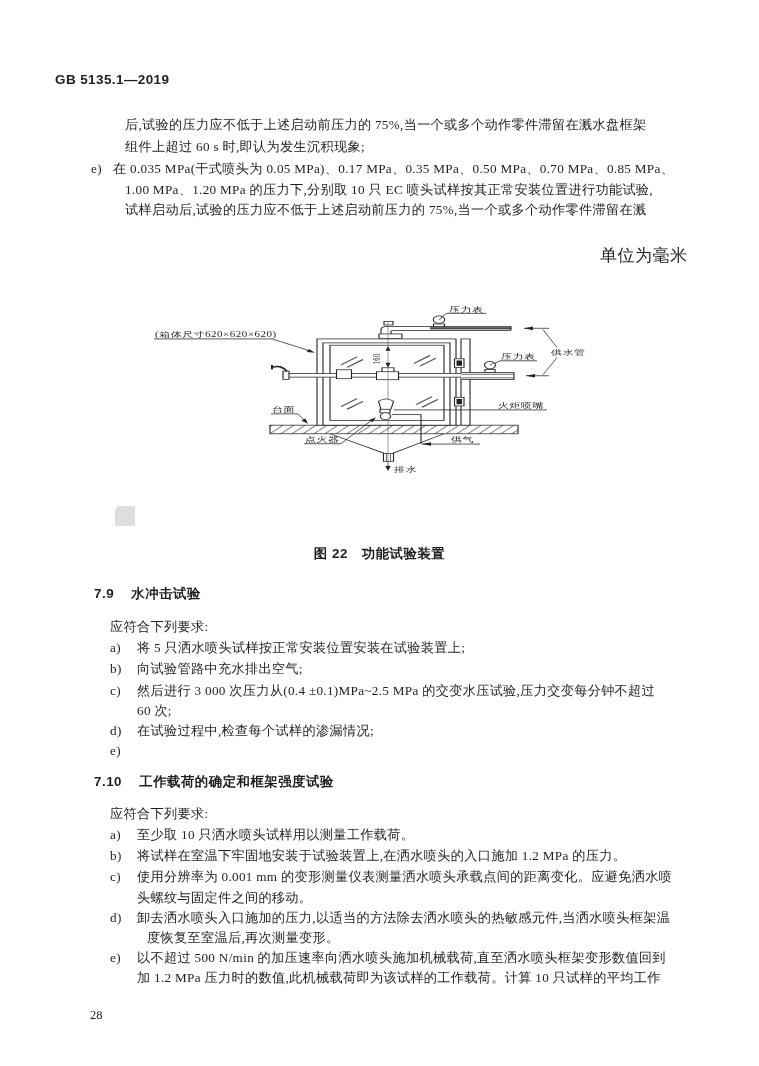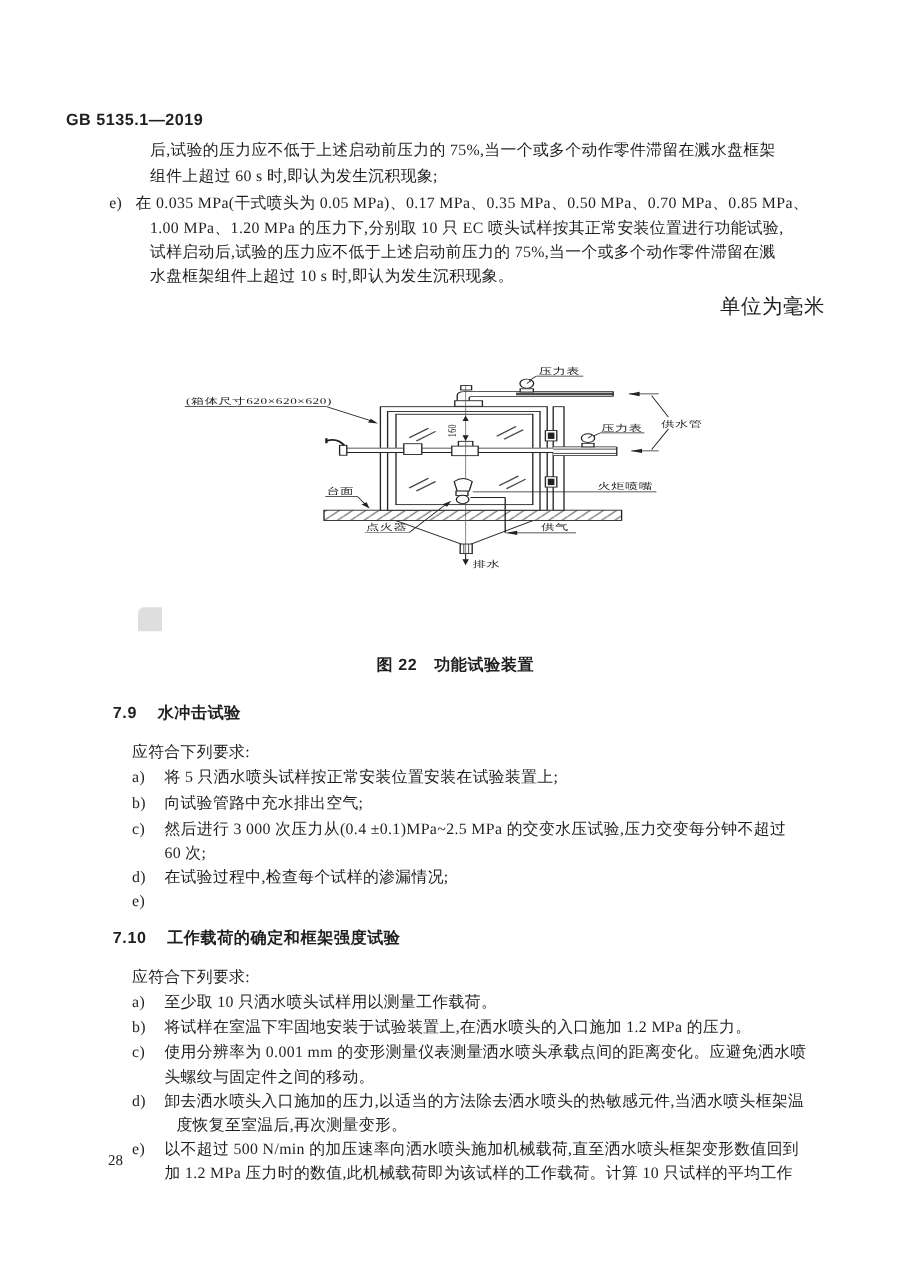--- a/index.html
+++ b/index.html
@@ -2,49 +2,48 @@
 <html><head>
 <meta charset="utf-8">
 <style>
   html,body{margin:0;padding:0;background:#ffffff;}
   .page{position:relative;width:759px;height:1066px;background:#ffffff;overflow:hidden;
         font-family:"Liberation Serif","DejaVu Serif",serif;color:#1f1f1f;}
   .ln{position:absolute;white-space:nowrap;font-size:13.2px;line-height:15px;letter-spacing:0.3px;}
   .hd{position:absolute;white-space:nowrap;font-family:"Liberation Sans","DejaVu Sans",sans-serif;
       font-weight:bold;font-size:13.4px;line-height:15px;letter-spacing:0.5px;margin-left:16px;}
   .hd .num{margin-right:13px;}
-  .gbheader{position:absolute;left:55px;top:92px;font-family:"Liberation Sans","DejaVu Sans",sans-serif;
+  .gbheader{position:absolute;left:55px;top:72px;font-family:"Liberation Sans","DejaVu Sans",sans-serif;
       font-weight:bold;font-size:13.5px;letter-spacing:0.4px;}
   .unitnote{position:absolute;left:600px;top:244px;font-size:17px;letter-spacing:0.5px;}
   .caption{position:absolute;left:50%;top:545px;transform:translateX(-50%);
       font-family:"Liberation Sans","DejaVu Sans",sans-serif;font-weight:bold;font-size:13.4px;
       white-space:nowrap;letter-spacing:0.5px;text-align:center;}
   .caption .capnum{margin-right:14px;}
-  .pagenum{position:absolute;left:90px;top:960px;font-size:12.5px;text-align:right;}
+  .pagenum{position:absolute;left:90px;top:1008px;font-size:12.5px;text-align:right;}
   .scan-artifact{position:absolute;left:115px;top:506px;width:20px;height:20px;background:#dedede;
       border-top-left-radius:5px;}
   .figwrap{position:absolute;left:145px;top:258px;width:465px;height:264px;}
   svg text{font-family:"Liberation Serif","DejaVu Serif",serif;font-size:11px;fill:#1c1c1c;letter-spacing:0.5px;}
   svg .dimtxt{font-size:10px;}
 </style>
 </head>
 <body>
 
 <div class="page">
 
   <div class="gbheader">GB 5135.1—2019</div>
 
   <div class="ln" style="left:125px;top:117px">后,试验的压力应不低于上述启动前压力的 75%,当一个或多个动作零件滞留在溅水盘框架</div>
   <div class="ln" style="left:125px;top:139px">组件上超过 60 s 时,即认为发生沉积现象;</div>
 
   <div class="ln" style="left:91px;top:161px">e)</div>
   <div class="ln" style="left:113px;top:161px">在 0.035 MPa(干式喷头为 0.05 MPa)、0.17 MPa、0.35 MPa、0.50 MPa、0.70 MPa、0.85 MPa、</div>
   <div class="ln" style="left:125px;top:182px">1.00 MPa、1.20 MPa 的压力下,分别取 10 只 EC 喷头试样按其正常安装位置进行功能试验,</div>
   <div class="ln" style="left:125px;top:202px">试样启动后,试验的压力应不低于上述启动前压力的 75%,当一个或多个动作零件滞留在溅</div>
-  <div class="ln" style="left:125px;top:222px">水盘框架组件上超过 10 s 时,即认为发生沉积现象。</div>
 
   <div class="unitnote">单位为毫米</div>
 
   <div class="figwrap">
     <svg width="465" height="264" viewBox="145 258 610 522" preserveAspectRatio="none" style="width:465px;height:264px">
     <svg x="145" y="258" width="610" height="522" viewBox="145 258 465 264">
       <defs>
         <pattern id="hatch" patternUnits="userSpaceOnUse" width="11" height="11">
           <path d="M0,11 L11,0" stroke="#333" stroke-width="1" fill="none"></path>
         </pattern>

